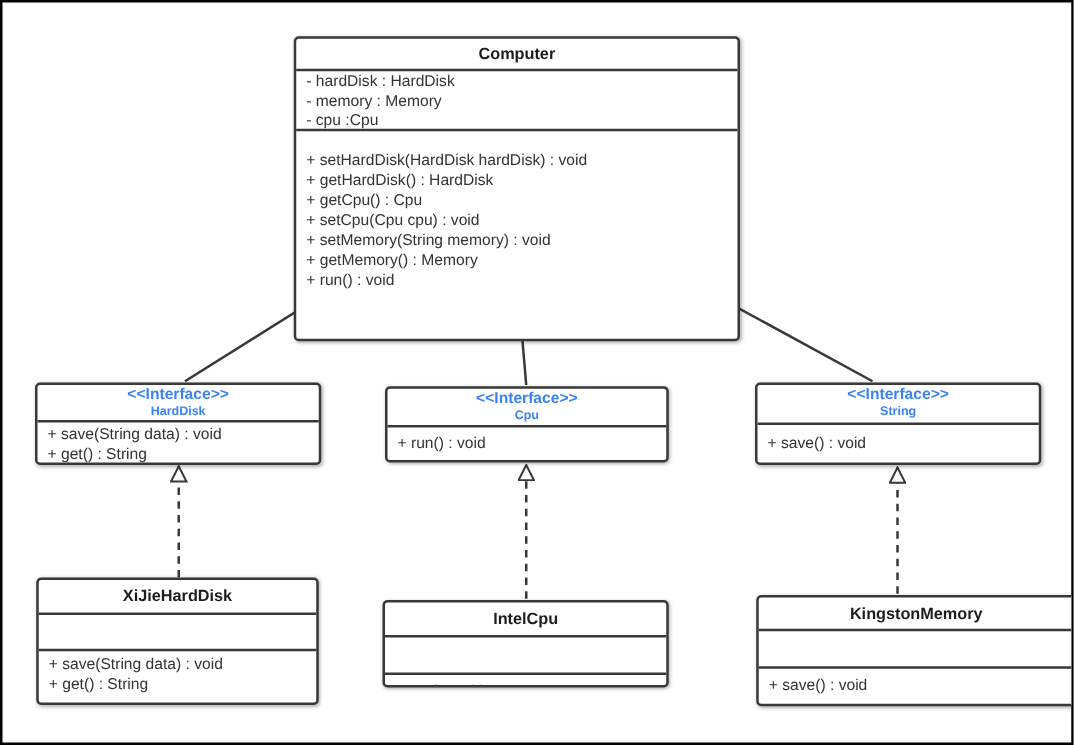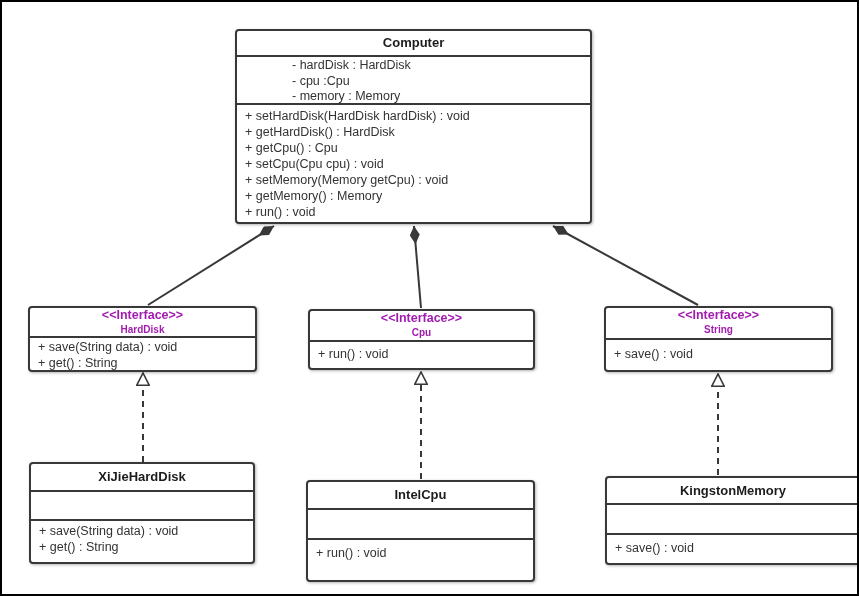--- a/index.html
+++ b/index.html
@@ -10,25 +10,25 @@
   }
   .uml-class{
     position:absolute;box-sizing:border-box;background:#ffffff;
     border:2px solid #383838;border-radius:4px;
     box-shadow:1px 1px 3px rgba(0,0,0,0.30);
     display:flex;flex-direction:column;color:#2e2e2e;
   }
   .cmp{box-sizing:border-box;border-bottom:2px solid #383838;overflow:hidden;}
   .cmp:last-child{border-bottom:none;flex:1;}
   .title1{font-weight:bold;font-size:13px;text-align:center;color:#1c1c1c;}
-  .title2{font-weight:bold;text-align:center;color:#a21caf;padding-top:1px;}
+  .title2{font-weight:bold;text-align:center;color:#3b82f6;padding-top:1px;}
   .stereo{font-size:12.5px;line-height:13.5px;}
   .iname{font-size:10px;line-height:13.5px;}
   .uml-line{font-size:12.5px;line-height:16px;padding-left:8px;white-space:nowrap;color:#333333;}
-  .attrs .uml-line{line-height:15.5px;margin-left:47px;}
+  .attrs .uml-line{line-height:15.5px;}
   svg.wires{position:absolute;left:0;top:0;pointer-events:none;}
 </style>
 </head>
 <body>
 
 <div class="canvas">
 
   <svg class="wires" width="859" height="596" viewBox="0 0 859 596">
     <defs>
       <marker id="diamond" viewBox="0 0 18 10" refX="0" refY="5" markerWidth="18" markerHeight="10" markerUnits="userSpaceOnUse" orient="auto">
@@ -41,33 +41,33 @@
 
     <line x1="272" y1="224" x2="146" y2="303" stroke="#383838" stroke-width="2" marker-start="url(#diamond)"></line>
     <line x1="412" y1="224" x2="419" y2="306" stroke="#383838" stroke-width="2" marker-start="url(#diamond)"></line>
     <line x1="551" y1="224" x2="696" y2="303" stroke="#383838" stroke-width="2" marker-start="url(#diamond)"></line>
 
     <line x1="141" y1="471" x2="141" y2="371" stroke="#383838" stroke-width="2" stroke-dasharray="6,5" marker-end="url(#hollow-tri)"></line>
     <line x1="419" y1="477" x2="419" y2="370" stroke="#383838" stroke-width="2" stroke-dasharray="6,5" marker-end="url(#hollow-tri)"></line>
     <line x1="716" y1="473" x2="716" y2="372" stroke="#383838" stroke-width="2" stroke-dasharray="6,5" marker-end="url(#hollow-tri)"></line>
   </svg>
 
-  <div class="uml-class" style="left:233px;top:27px;width:357px;height:195px">
+  <div class="uml-class" style="left:233px;top:27px;width:357px;height:244px">
     <div class="cmp title1" style="height:26px;line-height:24px">Computer</div>
     <div class="cmp attrs" style="height:48px;padding-top:1px">
       <div class="uml-line">- hardDisk : HardDisk</div>
+      <div class="uml-line">- memory : Memory</div>
       <div class="uml-line">- cpu :Cpu</div>
-      <div class="uml-line">- memory : Memory</div>
     </div>
-    <div class="cmp" style="padding-top:3px">
+    <div class="cmp" style="padding-top:15px">
       <div class="uml-line">+ setHardDisk(HardDisk hardDisk) : void</div>
       <div class="uml-line">+ getHardDisk() : HardDisk</div>
       <div class="uml-line">+ getCpu() : Cpu</div>
       <div class="uml-line">+ setCpu(Cpu cpu) : void</div>
-      <div class="uml-line">+ setMemory(Memory getCpu) : void</div>
+      <div class="uml-line">+ setMemory(String memory) : void</div>
       <div class="uml-line">+ getMemory() : Memory</div>
       <div class="uml-line">+ run() : void</div>
     </div>
   </div>
 
   <div class="uml-class" style="left:26px;top:304px;width:229px;height:66px">
     <div class="cmp title2" style="height:30px">
       <div class="stereo">&lt;&lt;Interface&gt;&gt;</div>
       <div class="iname">HardDisk</div>
     </div>
@@ -99,21 +99,21 @@
 
   <div class="uml-class" style="left:27px;top:460px;width:226px;height:102px">
     <div class="cmp title1" style="height:28px;line-height:26px">XiJieHardDisk</div>
     <div class="cmp" style="height:29px"></div>
     <div class="cmp" style="padding-top:2px">
       <div class="uml-line">+ save(String data) : void</div>
       <div class="uml-line">+ get() : String</div>
     </div>
   </div>
 
-  <div class="uml-class" style="left:304px;top:478px;width:229px;height:102px">
+  <div class="uml-class" style="left:304px;top:478px;width:229px;height:70px">
     <div class="cmp title1" style="height:28px;line-height:26px">IntelCpu</div>
     <div class="cmp" style="height:30px"></div>
     <div class="cmp" style="padding-top:5px">
       <div class="uml-line">+ run() : void</div>
     </div>
   </div>
 
   <div class="uml-class" style="left:603px;top:474px;width:256px;height:89px">
     <div class="cmp title1" style="height:27px;line-height:25px">KingstonMemory</div>
     <div class="cmp" style="height:30px"></div>

